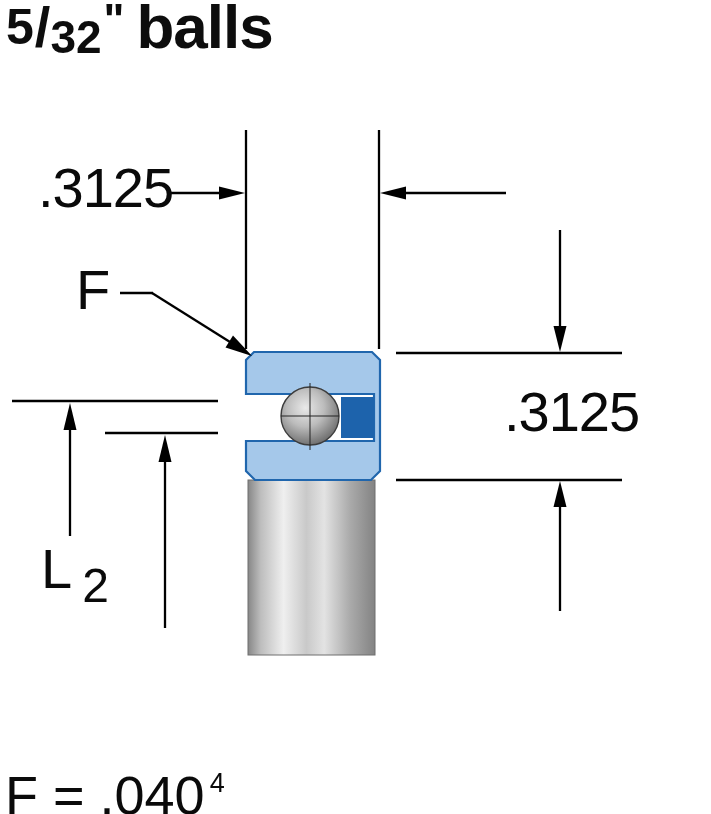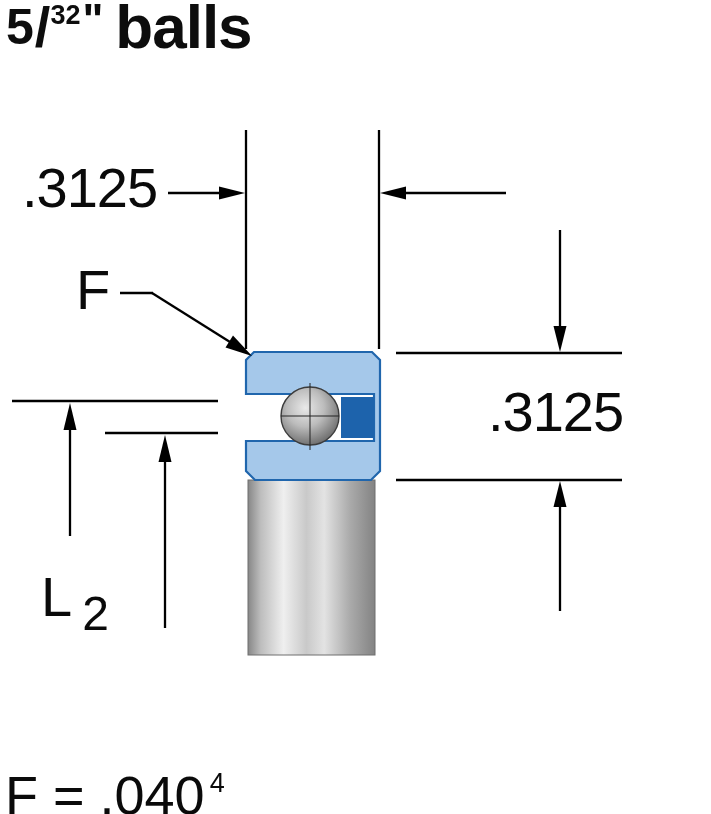--- a/index.html
+++ b/index.html
@@ -4,34 +4,34 @@
 <style>
   * { margin:0; padding:0; box-sizing:border-box; }
   html,body { background:#ffffff; }
   body { font-family:"Liberation Sans", sans-serif; color:#0a0a0a; }
   .canvas { position:relative; width:711px; height:814px; background:#ffffff; overflow:hidden; }
   svg.drawing { position:absolute; left:0; top:0; }
   .dl { stroke:#000000; stroke-width:2.3; }
   .cl { stroke:#222222; stroke-width:1; }
   .ah { fill:#000000; }
   .txt { position:absolute; line-height:1; white-space:nowrap; color:#0a0a0a; }
-  .dim { font-size:56px; letter-spacing:-1px; }
+  .dim { font-size:56px; letter-spacing:-1px;margin-left:16px; }
   .dim-width { left:22px; top:160px; }
   .dim-height { left:488px; top:384px; }
   .label-f { left:76px; top:262px; font-size:56px; }
-  .l-label { font-size:56px;margin-top:28px; }
+  .l-label { font-size:56px; }
   .l-label .sub { font-size:48px; display:inline-block; margin-left:10px; transform:translateY(14px); }
   .l2 { left:41px; top:541px; }
   .l1 { left:136px; top:633px; }
   .footer { left:5px; top:768px; font-size:54px;text-align:center; }
   .footer .sup { font-size:27px; display:inline-block; transform:translateY(-22px); margin-left:5px; }
   .title { position:absolute; left:6px; top:2px; display:flex; align-items:flex-start; font-weight:bold; color:#0d0d0d; }
   .frac-num { font-size:50px; line-height:1; }
   .frac-slash { font-size:56px; line-height:1; margin-left:1px; margin-top:-3px; }
-  .frac-den { font-size:27px; line-height:1; }
+  .frac-den { font-size:46px; line-height:1; margin-top:12px; }
   .inch-mark { font-size:44px; line-height:1; margin-left:2px; margin-top:-4px; }
   .title-word { font-size:62px; line-height:1; margin-left:12px; margin-top:-6px; letter-spacing:-1px; }
 </style>
 </head>
 <body>
 
 <div class="canvas">
 
   <svg class="drawing" width="711" height="814" viewBox="0 0 711 814">
     <defs>

